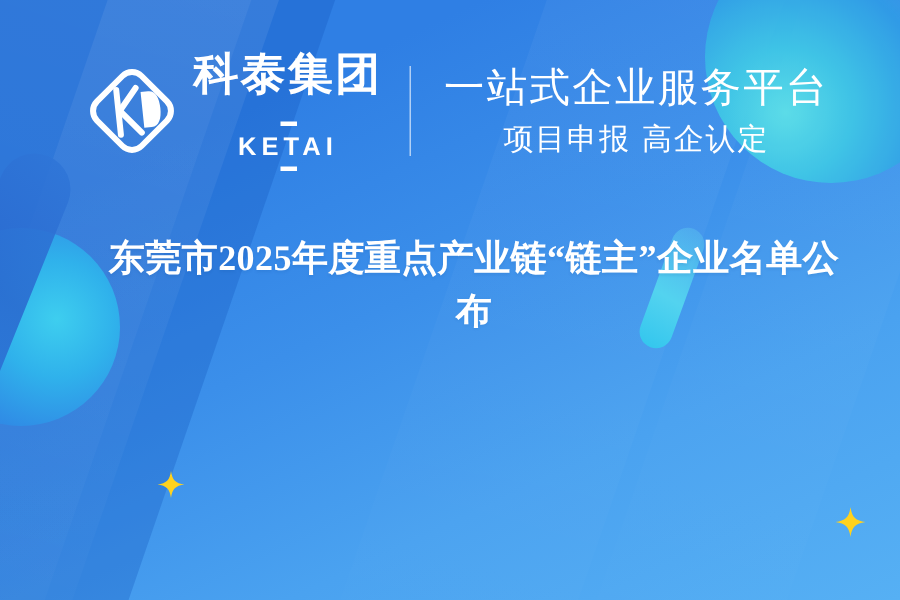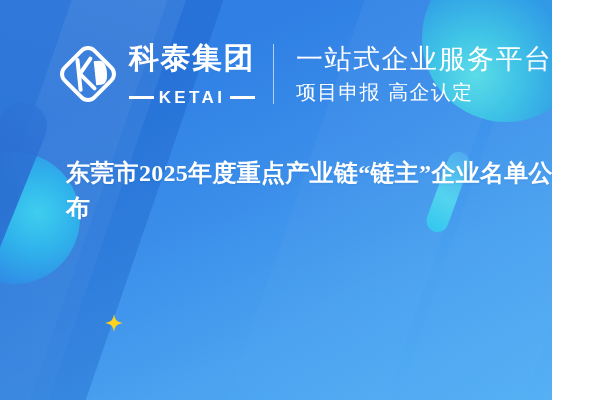--- a/index.html
+++ b/index.html
@@ -2,25 +2,26 @@
 <html><head>
 <meta charset="utf-8">
 <style>
   html, body {
     margin: 0;
     padding: 0;
     background: #ffffff;
   }
   #banner {
     position: relative;
-    width: 552px;
+    width: 600px;
     height: 400px;
     overflow: hidden;
     font-family: "Liberation Sans", "DejaVu Sans", sans-serif;
     background: linear-gradient(155deg, #2f7fe4 0%, #2f7fe4 22%, #3b8fea 48%, #4aa2f0 72%, #56b0f4 100%);
+    text-align: center;
   }
 
   
   .bg-layer {
     position: absolute;
     pointer-events: none;
   }
 
   
   .blob-cyan-tr {
@@ -148,20 +149,21 @@
     color: #ffffff;
     letter-spacing: 1.5px;
     line-height: 1.08;
     white-space: nowrap;
   }
   .logo-en-row {
     display: flex;
     align-items: center;
     gap: 5px;
     margin-top: 14px;
+    flex-direction: column;
   }
   .logo-dash {
     flex: 1 1 auto;
     height: 3px;
     background: #ffffff;
     min-width: 11px;
   }
   .logo-en {
     font-family: "Liberation Sans", sans-serif;
     font-size: 17px;

